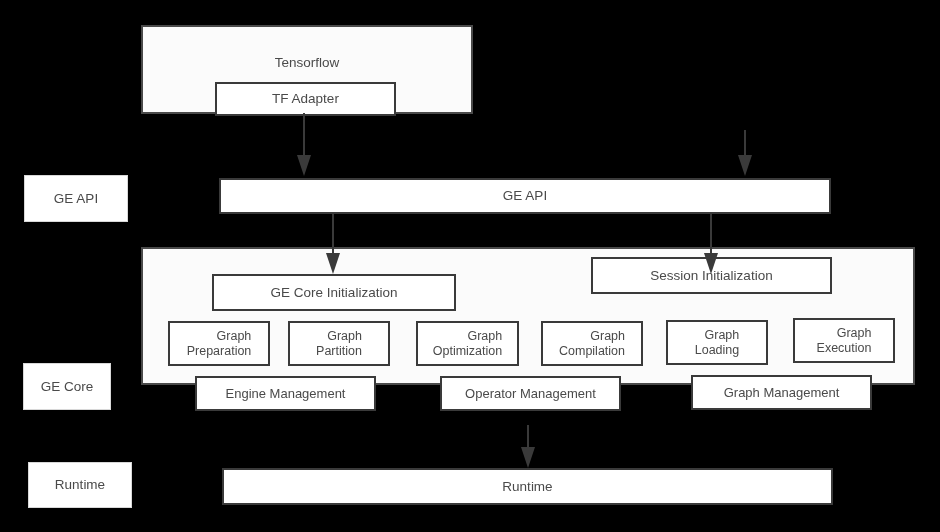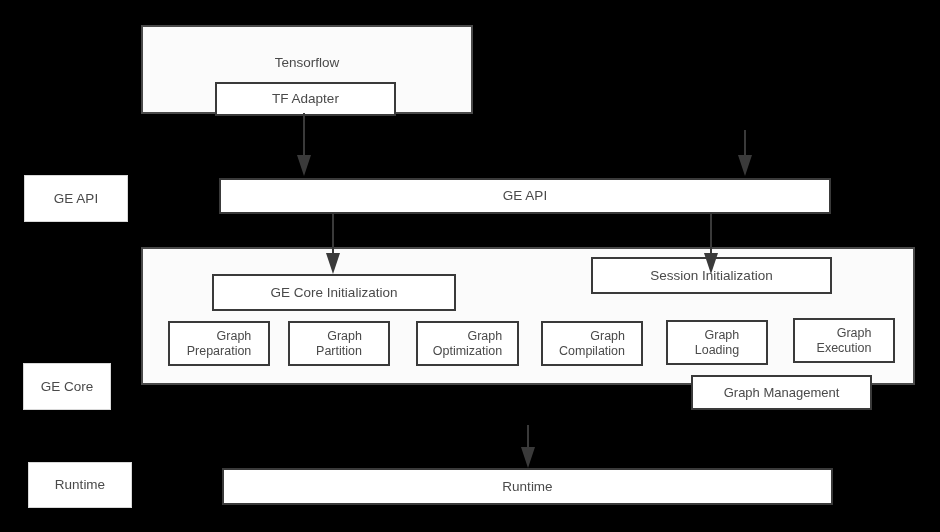--- a/index.html
+++ b/index.html
@@ -134,20 +134,26 @@
     <div class="box unit" style="left:523px; top:71px; width:102px; height:45px;">
       <span>Graph
 Loading</span>
     </div>
     <div class="box unit" style="left:650px; top:69px; width:102px; height:45px;">
       <span>Graph
 Execution</span>
     </div>
 
     
+    <div class="box wide-unit" style="left:52px; top:127px; width:181px; height:35px;">
+      <span>Engine Management</span>
+    </div>
+    <div class="box wide-unit" style="left:297px; top:127px; width:181px; height:35px;">
+      <span>Operator Management</span>
+    </div>
     <div class="box wide-unit" style="left:548px; top:126px; width:181px; height:35px;text-align:right;">
       <span>Graph Management</span>
     </div>
   </div>
 
   <div class="box bar" style="left:222px; top:468px; width:611px; height:37px;">
     <span>Runtime</span>
   </div>
 
   <svg class="conn" style="left:0; top:0; width:940px; height:532px;">

